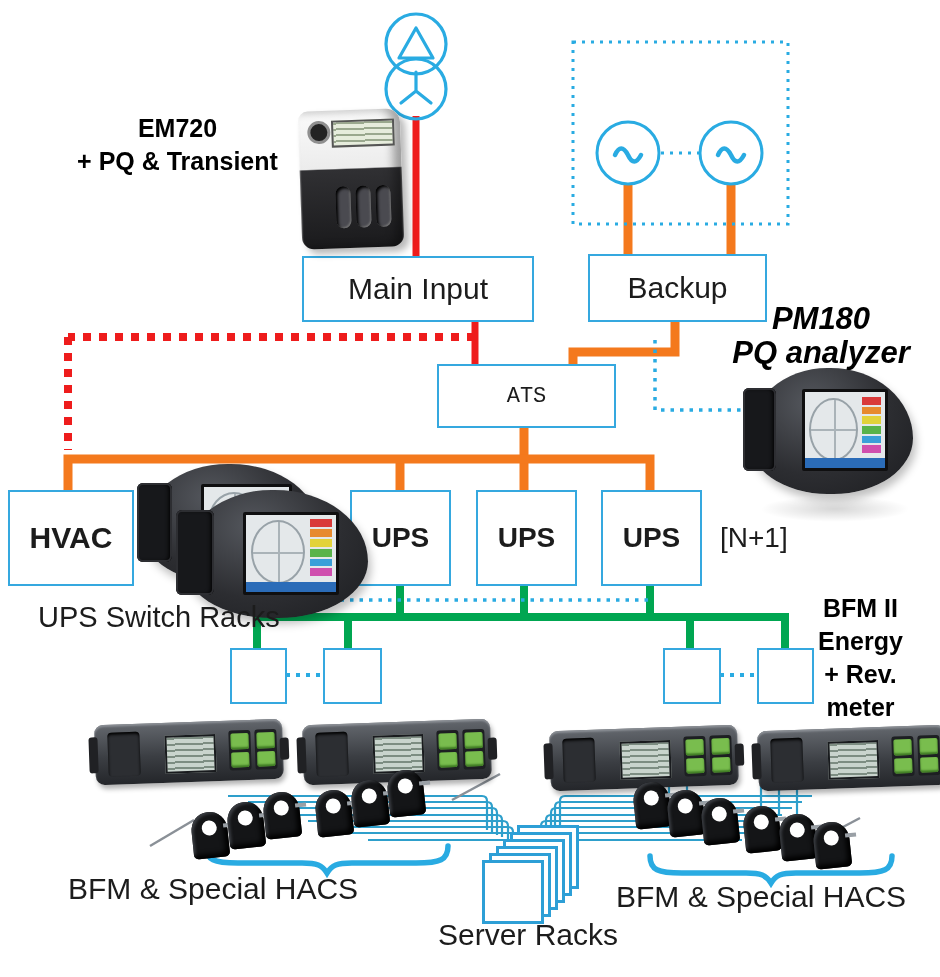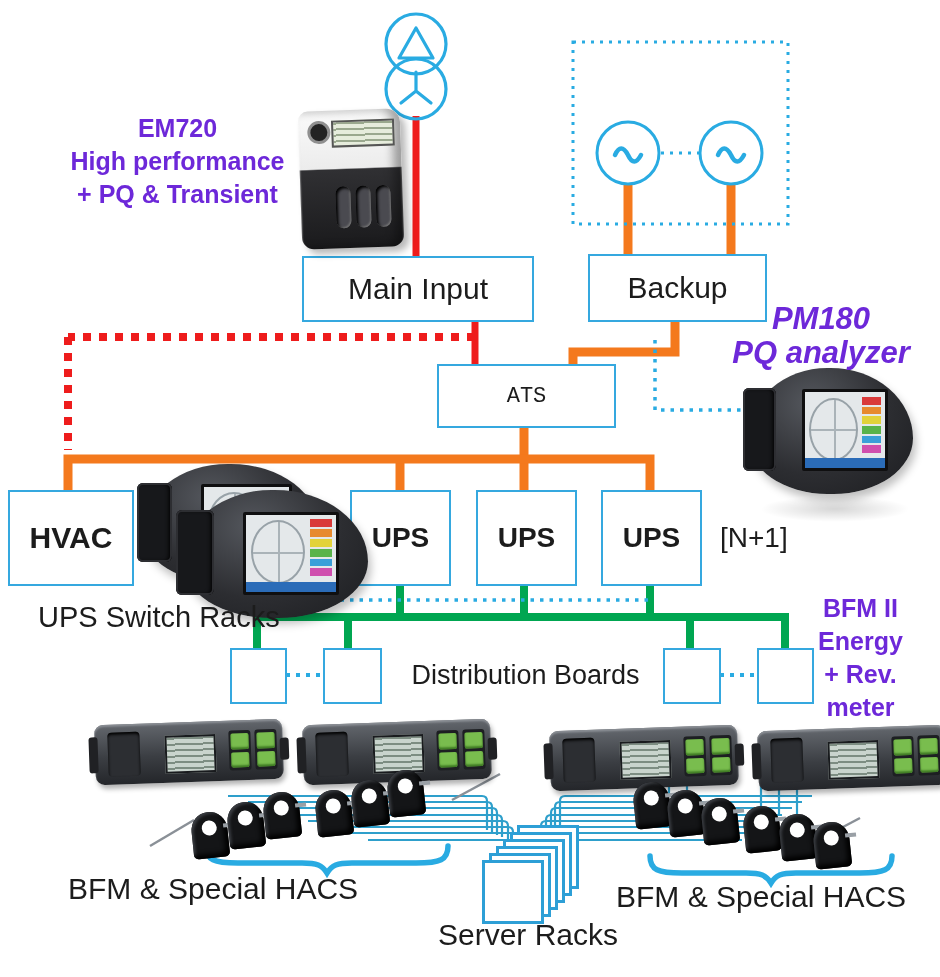--- a/index.html
+++ b/index.html
@@ -2,21 +2,21 @@
 <html><head>
 <meta charset="utf-8">
 <style>
   html,body{margin:0;padding:0;background:#fff;}
   .canvas{position:relative;width:940px;height:977px;background:#fff;overflow:hidden;
           font-family:"Liberation Sans",sans-serif;}
   .lines{position:absolute;left:0;top:0;z-index:1;}
   .nbox{position:absolute;z-index:2;background:#fff;border:2.5px solid #35A8DF;
         display:flex;align-items:center;justify-content:center;color:#1c1c1c;}
   .lbl{position:absolute;z-index:4;color:#1c1c1c;white-space:nowrap;}
-  .gray{color:#6d28d9;font-weight:bold;text-align:center;white-space:normal;}
+  .gray{color:#000000;font-weight:bold;text-align:center;white-space:normal;}
   .dev{position:absolute;z-index:3;}
   
   .em720{width:102px;height:138px;transform:rotate(-2deg);}
   .em720 .e-body{position:absolute;inset:0;border-radius:10px 14px 12px 12px;
     background:linear-gradient(180deg,#fafafa 0%,#ececec 42%,#303033 43%,#1a1a1c 100%);
     box-shadow:5px 5px 7px rgba(0,0,0,.28), inset -8px 0 10px rgba(0,0,0,.35), inset 0 2px 2px #fff;}
   .em720 .e-eye{position:absolute;left:9%;top:7%;width:17px;height:17px;background:#222;
     border:3px solid #8f8f8f;border-radius:50%;}
   .em720 .e-lcd{position:absolute;left:32%;top:7%;width:58%;height:17%;background:#e6ecdc;
     border:2px solid #555;
@@ -192,30 +192,28 @@
     <span>UPS</span>
   </div>
 
   <div class="nbox" style="left:230px;top:648px;width:53px;height:52px;"></div>
   <div class="nbox" style="left:323px;top:648px;width:55px;height:52px;"></div>
   <div class="nbox" style="left:663px;top:648px;width:54px;height:52px;"></div>
   <div class="nbox" style="left:757px;top:648px;width:53px;height:52px;"></div>
 
   <div class="lbl gray" style="left:55px;top:112px;width:245px;font-size:25px;line-height:33px;">
     <div>EM720</div>
-    <div>High performance</div>
     <div>+ PQ &amp; Transient</div>
   </div>
   <div class="lbl gray" style="left:726px;top:302px;width:190px;font-size:31px;line-height:34px;font-style:italic;">
     <div>PM180</div>
     <div>PQ analyzer</div>
   </div>
   <div class="lbl" style="left:720px;top:522px;font-size:28px;">[N+1]</div>
   <div class="lbl" style="left:38px;top:601px;font-size:29px;">UPS Switch Racks</div>
-  <div class="lbl" style="left:398px;top:660px;width:255px;font-size:27px;text-align:center;">Distribution Boards</div>
   <div class="lbl gray" style="left:808px;top:592px;width:105px;font-size:25px;line-height:33px;">
     <div>BFM II</div>
     <div>Energy</div>
     <div>+ Rev.</div>
     <div>meter</div>
   </div>
   <div class="lbl" style="left:68px;top:872px;font-size:30px;">BFM &amp; Special HACS</div>
   <div class="lbl" style="left:616px;top:880px;font-size:30px;">BFM &amp; Special HACS</div>
   <div class="lbl" style="left:438px;top:918px;font-size:30px;text-align:center;">Server Racks</div>
 

